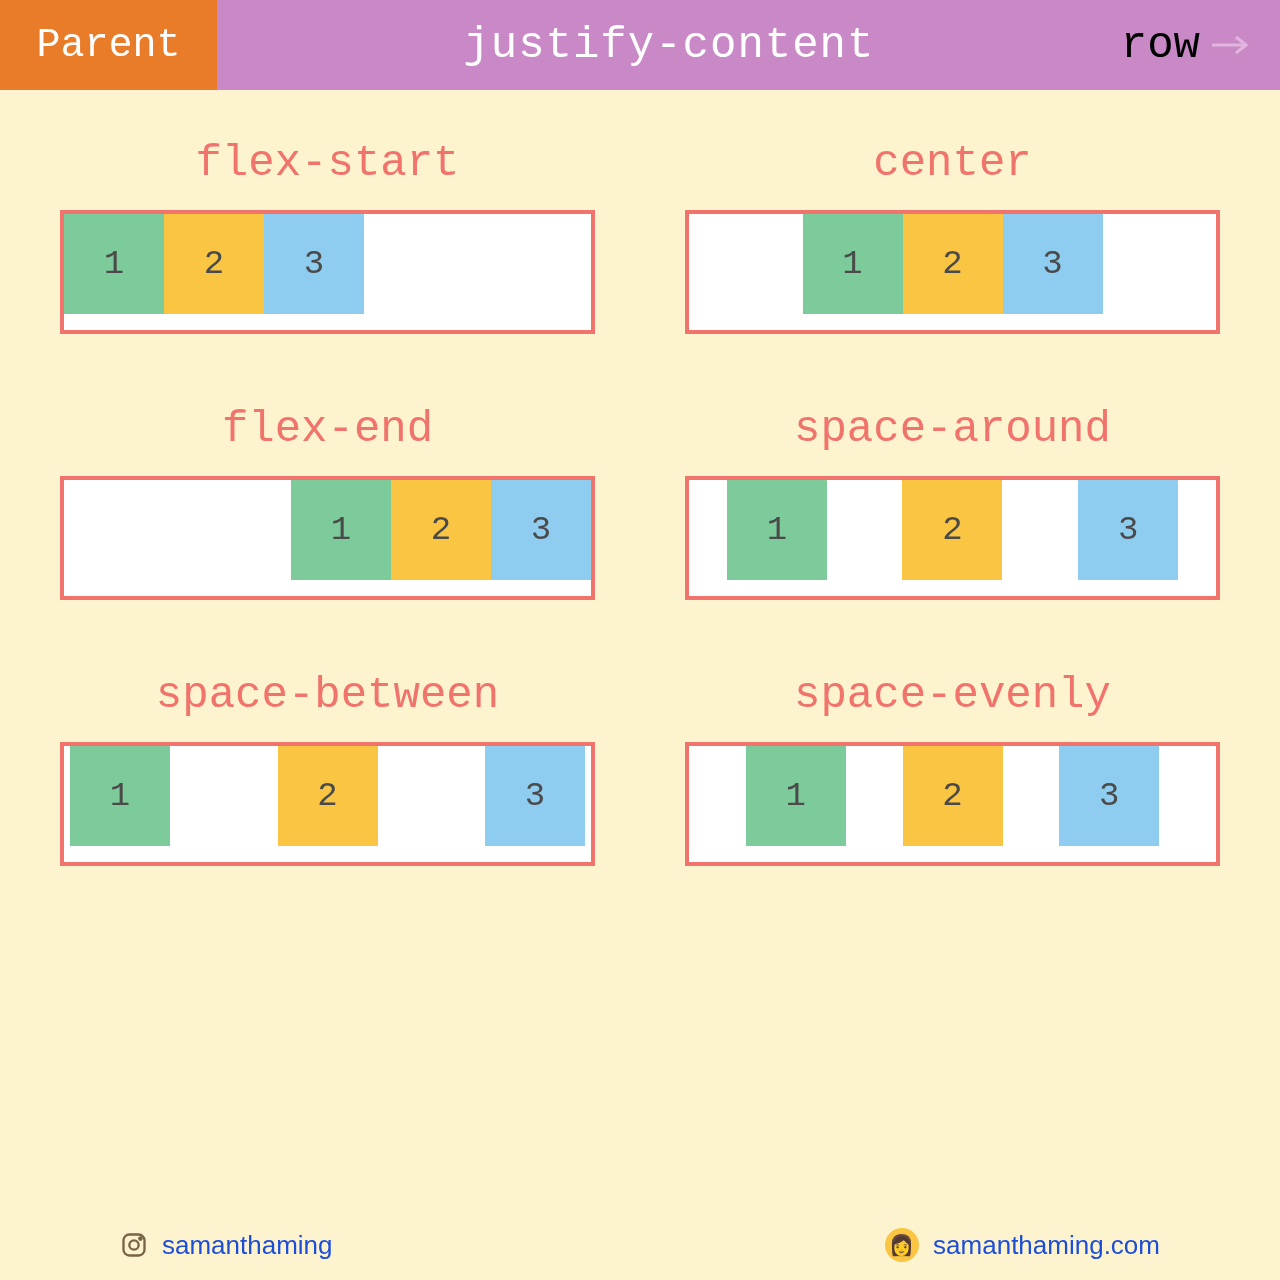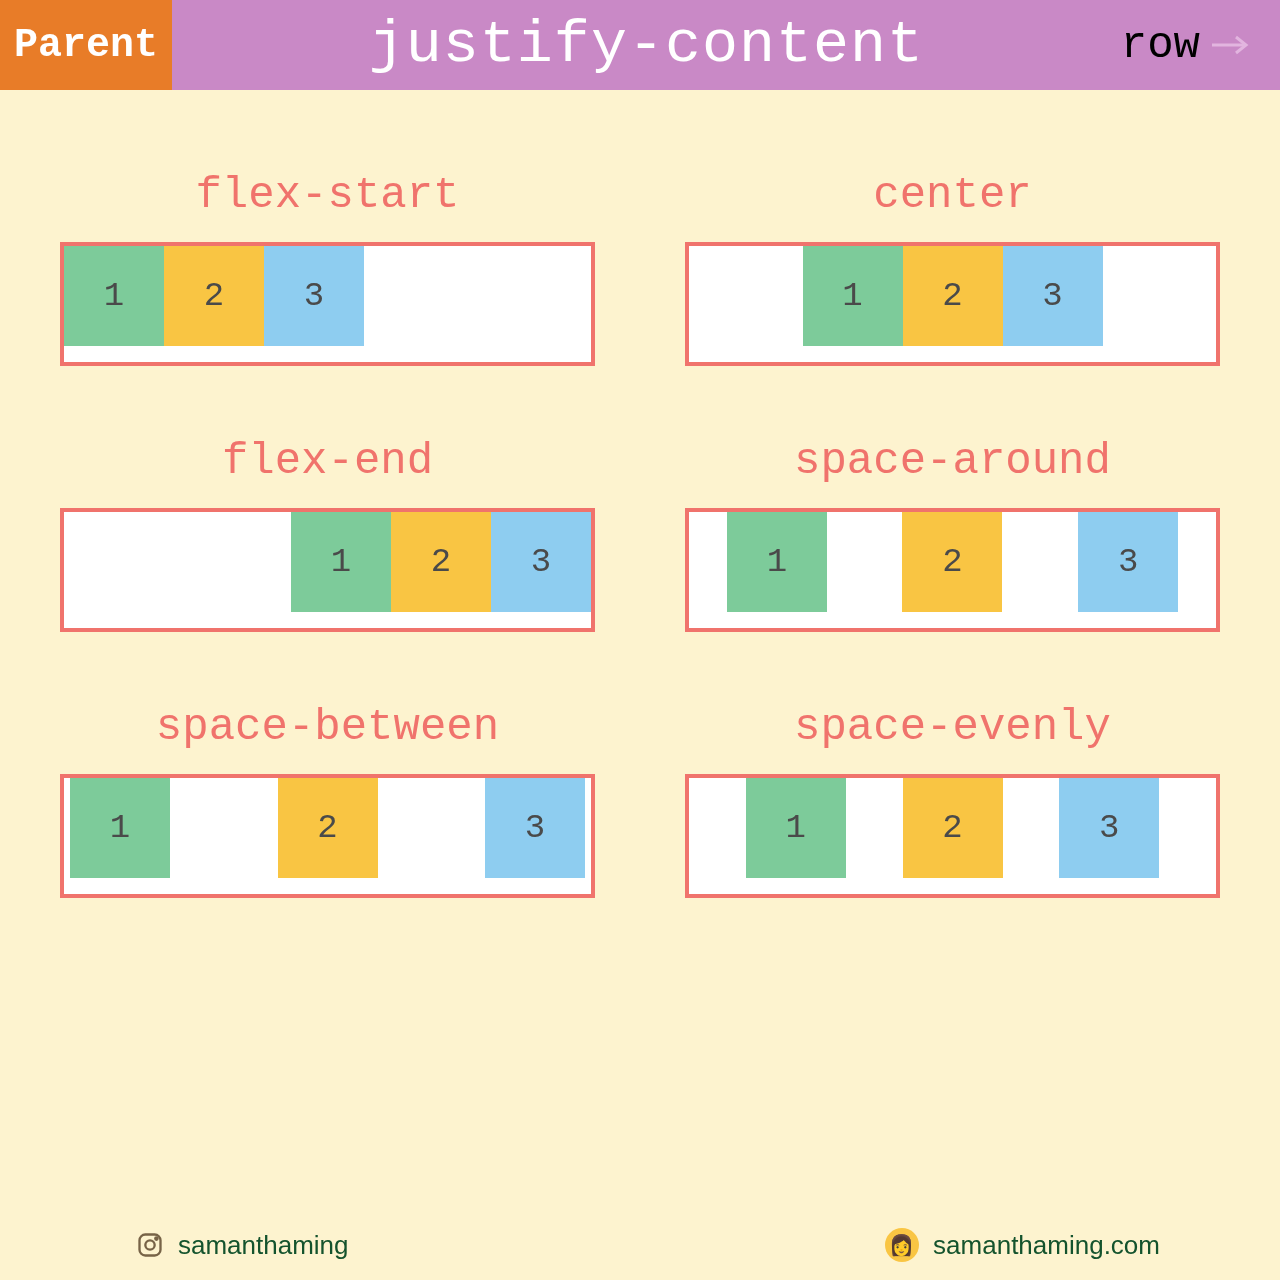--- a/index.html
+++ b/index.html
@@ -13,45 +13,45 @@
   .header {
     display: flex;
     align-items: center;
     height: 90px;
     background: #c989c6;
   }
   .parent-tag {
     background: #e87c28;
     color: #fff;
     height: 100%;
-    width: 172px;
+    width: 217px;
     display: flex;
     align-items: center;
     justify-content: center;
     font-size: 40px;
-    font-weight: 700;
+    font-weight: 400;
   }
   .title {
     flex: 1;
     text-align: center;
     color: #fff;
-    font-size: 60px;
+    font-size: 44px;
     font-weight: 500;
     letter-spacing: 1px;
   }
   .direction {
     color: #000000;
     font-size: 44px;
     padding-right: 30px;
     display: flex;
     align-items: center;
     gap: 10px;
   }
   .grid {
-    padding: 80px 60px 40px 60px;
+    padding: 48px 60px 40px 60px;
     display: grid;
     grid-template-columns: 1fr 1fr;
     column-gap: 90px;
     row-gap: 70px;
   }
   .example { text-align: center; }
   .example-label {
     color: #f0736c;
     font-size: 44px;
     margin-bottom: 22px;
@@ -79,28 +79,28 @@
     font-size: 34px;
     color: #4a4a4a;
   }
   .box1 { background: #7dcb9a; }
   .box2 { background: #f9c543; }
   .box3 { background: #8ecdf0; }
 
   .footer {
     position: absolute;
     bottom: 0;
-    left: 16px;
+    left: 0;
     right: 0;
     height: 70px;
     display: flex;
     align-items: center;
     justify-content: space-between;
     padding: 0 120px;
-    color: #14532d;
+    color: #1d4ed8;
     font-family: Arial, sans-serif;
     font-size: 26px;
   }
   .footer-item { display: flex; align-items: center; gap: 14px; }
   .icon { display: inline-flex; }
   .avatar {
     width: 34px; height: 34px; border-radius: 50%;
     background: #f9c543;
     display: inline-flex; align-items: center; justify-content: center;
     font-size: 20px;

